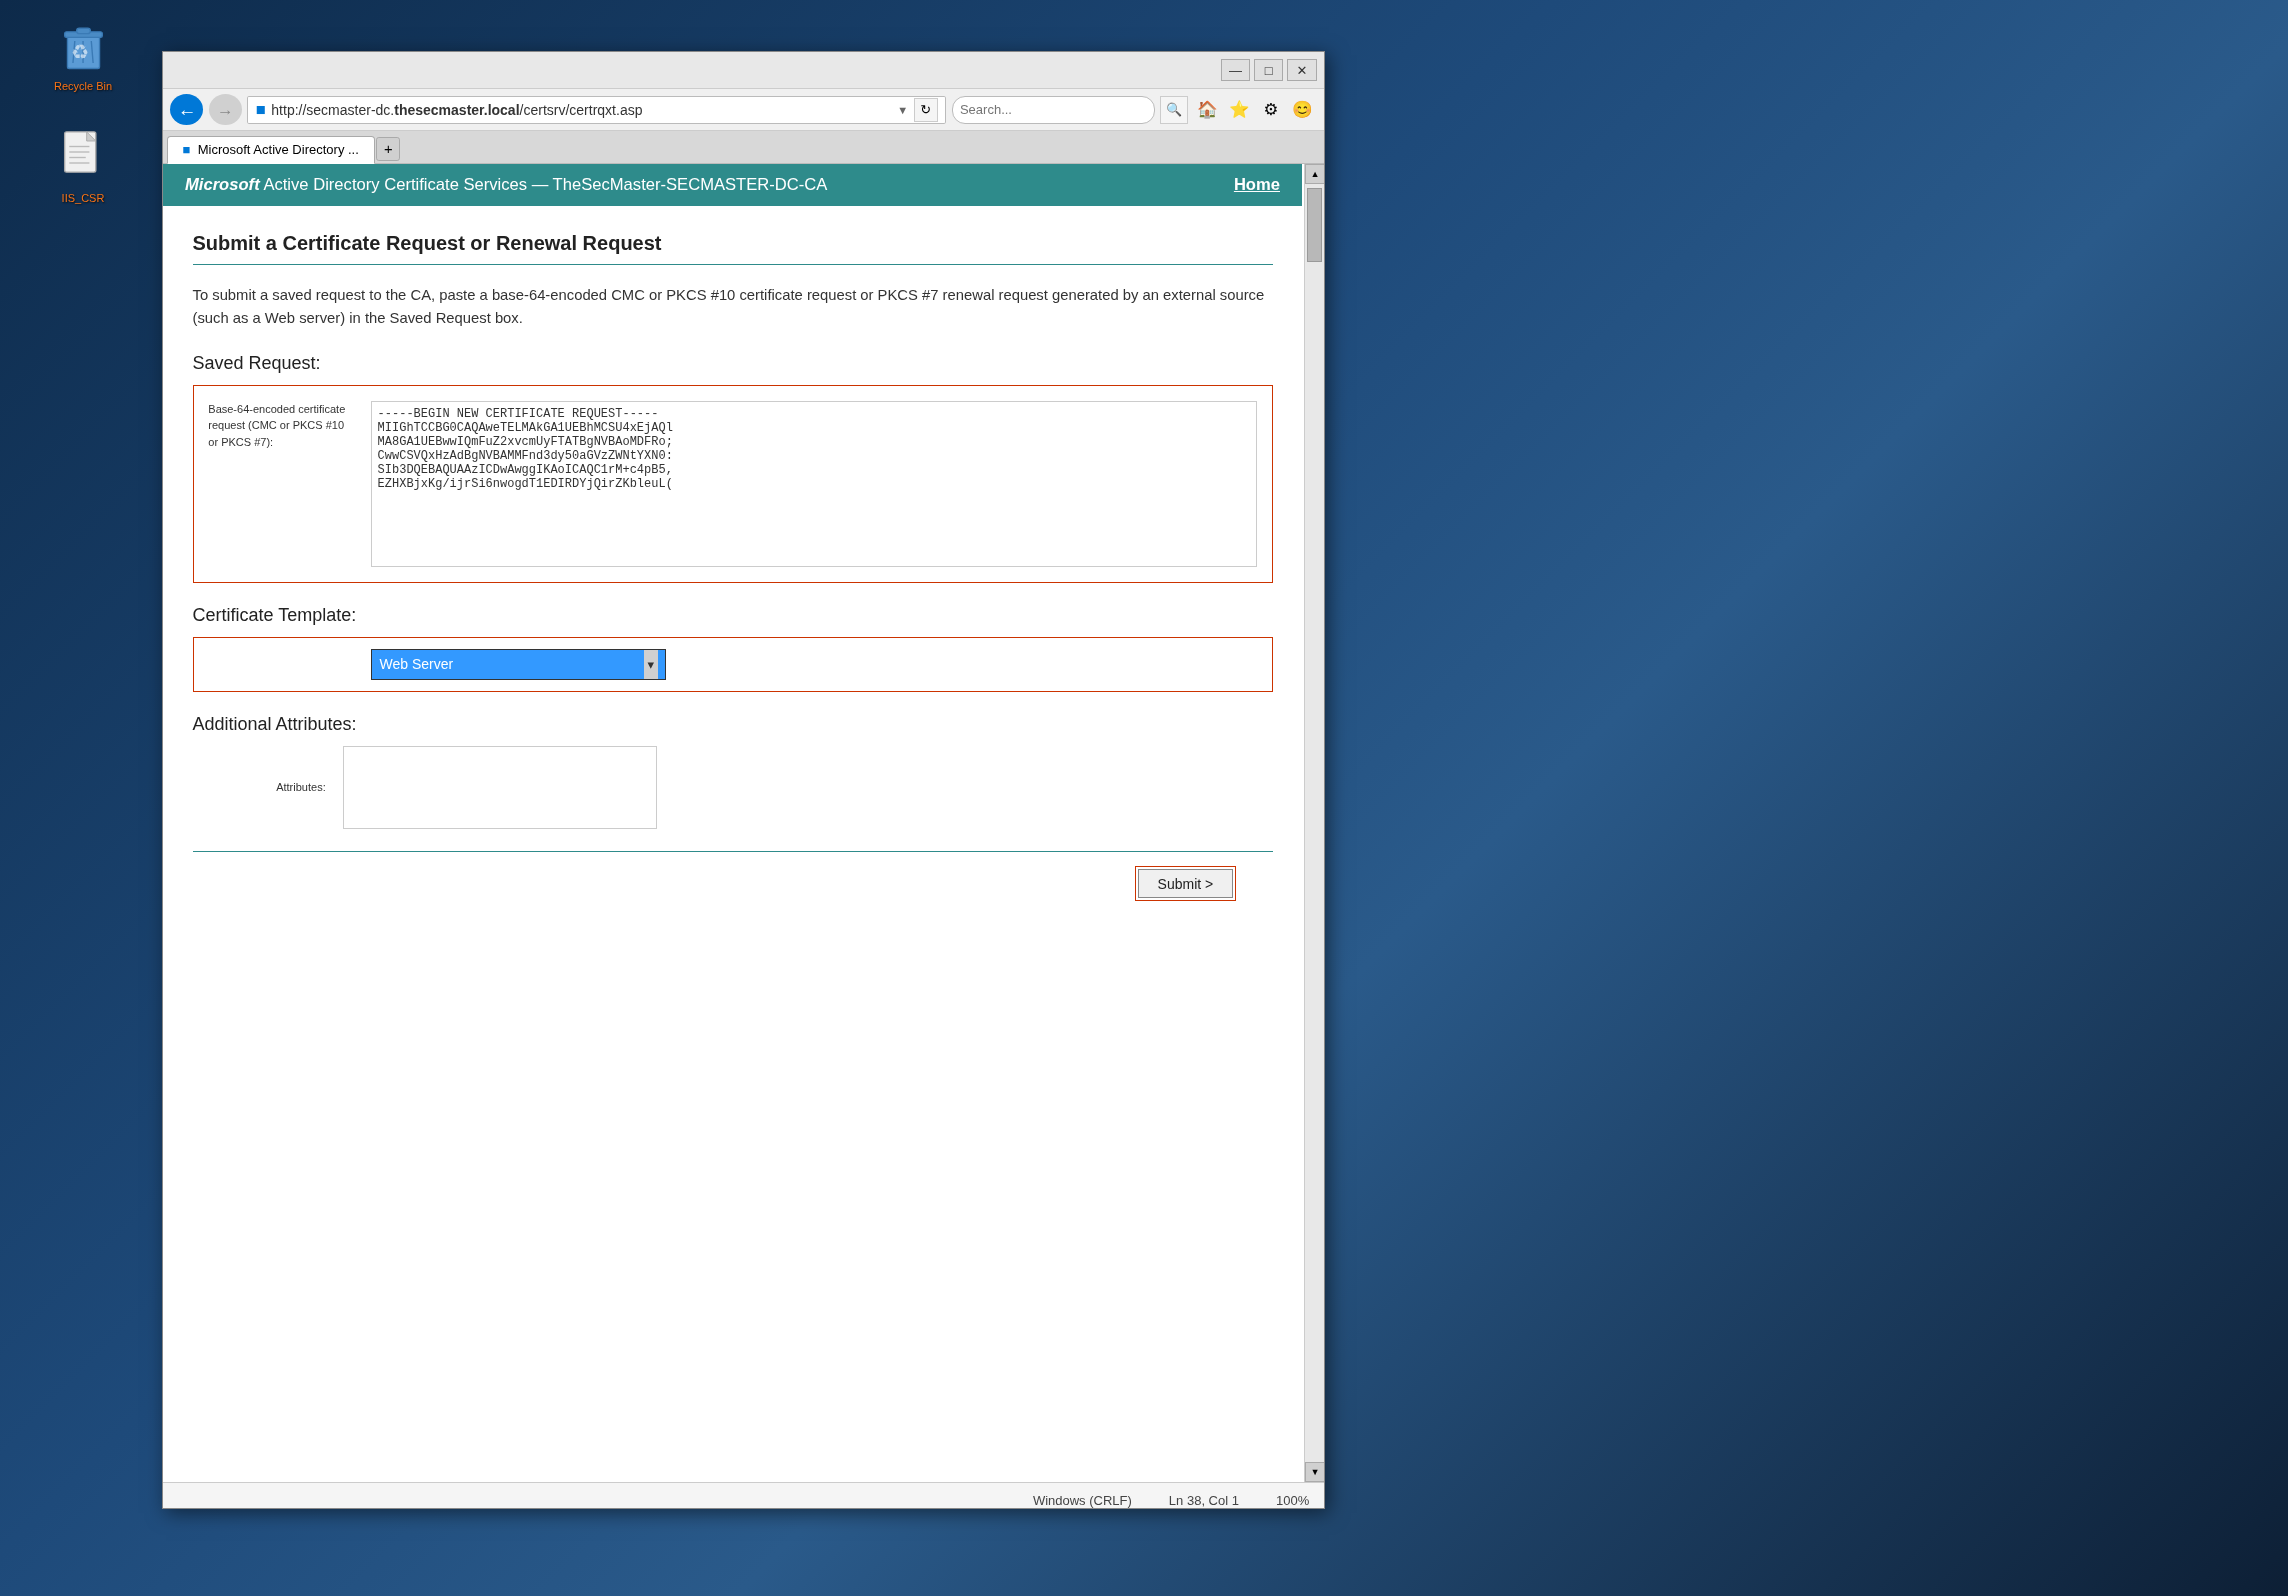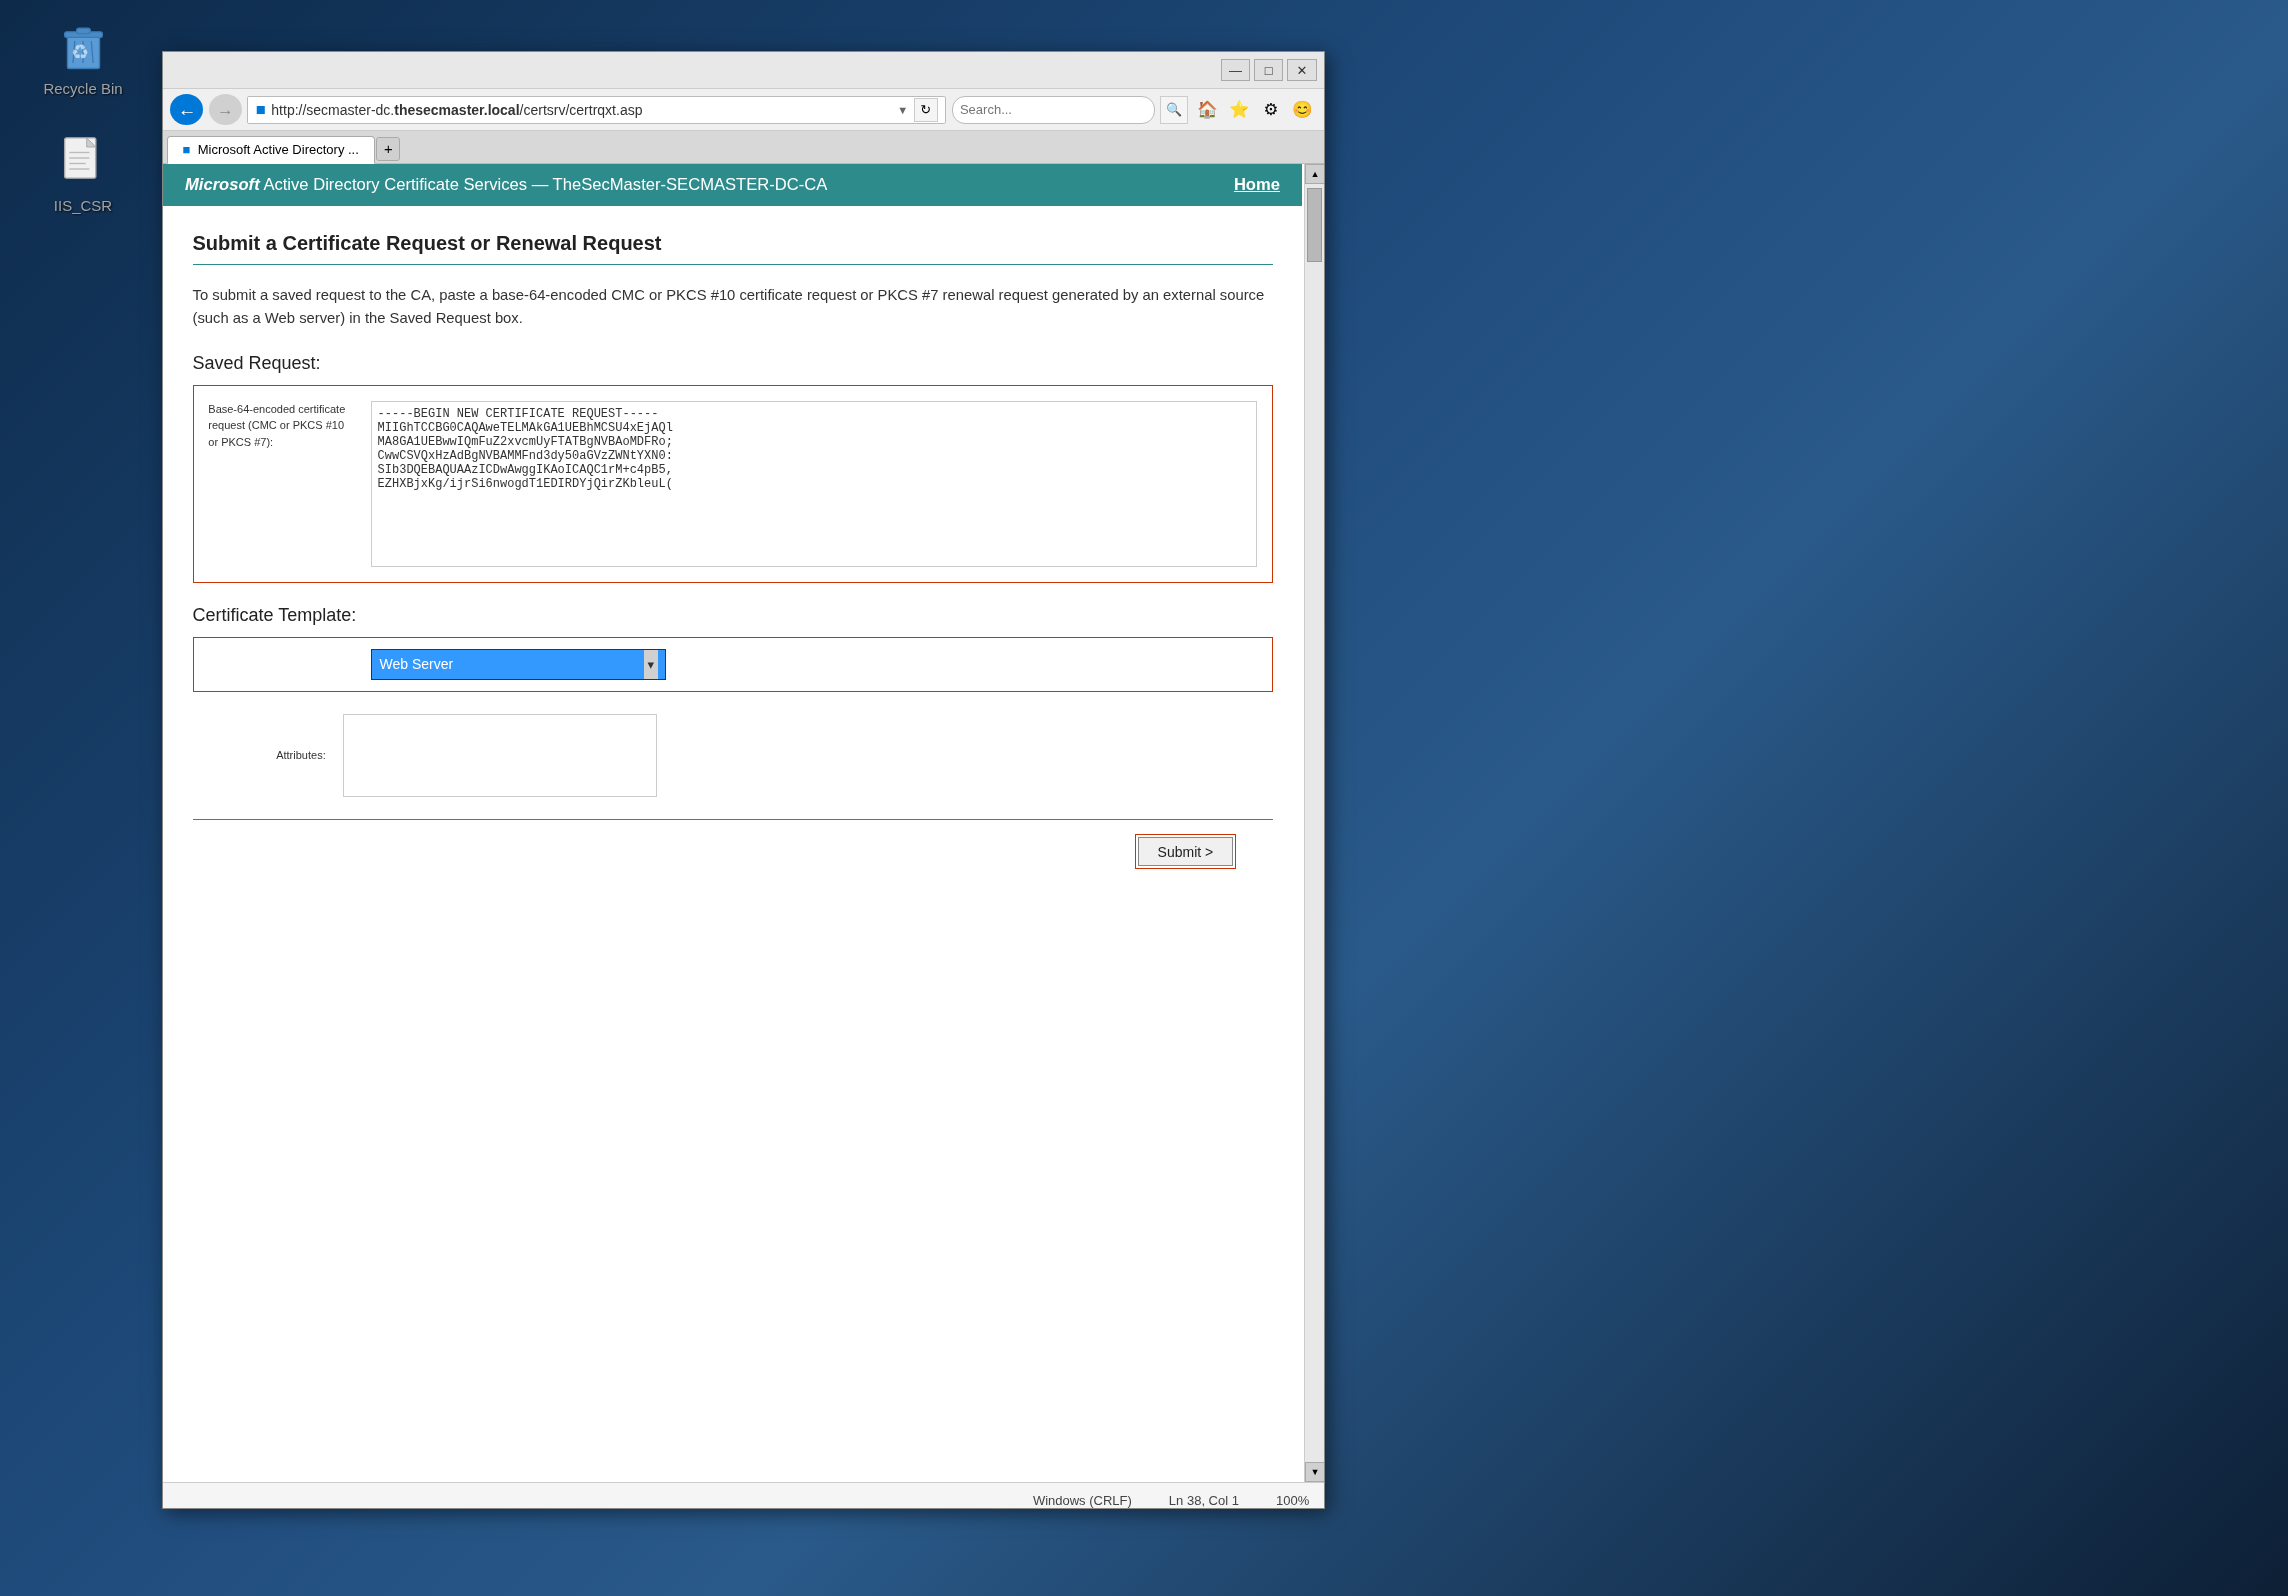--- a/index.html
+++ b/index.html
@@ -48,22 +48,22 @@
 
     .desktop-icon .icon-img {
       width: 55px;
       height: 55px;
       display: flex;
       align-items: center;
       justify-content: center;
     }
 
     .desktop-icon .icon-label {
-      color: #a3a3a3;
-      font-size: 15px;
+      color: #f97316;
+      font-size: 11px;
       text-shadow: 0.9px 0.9px 1.8px rgba(0,0,0,0.8);
       line-height: 1.3;
     }
 
     
     .browser-window {
       position: absolute;
       top: 51px;
       left: 162px;
       width: 1163px;
@@ -585,20 +585,21 @@
           <div class="template-select-display">
             <span style="color:white; font-size:14px;">Web Server</span>
             <div class="template-dropdown-arrow">
               <span style="font-size:13px; color:#333;">▾</span>
             </div>
           </div>
         </div>
       </div>
 
       <div class="additional-attrs-section">
+        <div class="section-label">Additional Attributes:</div>
         <div class="attrs-field-row">
           <div class="field-label" style="width:148px; text-align:right; padding-right:14.8px;">Attributes:</div>
           <textarea class="attrs-textarea" style=""></textarea>
         </div>
       </div>
 
       <div class="submit-section">
         <div class="submit-btn-wrapper">
           <button class="submit-btn">Submit &gt;</button>
         </div>

